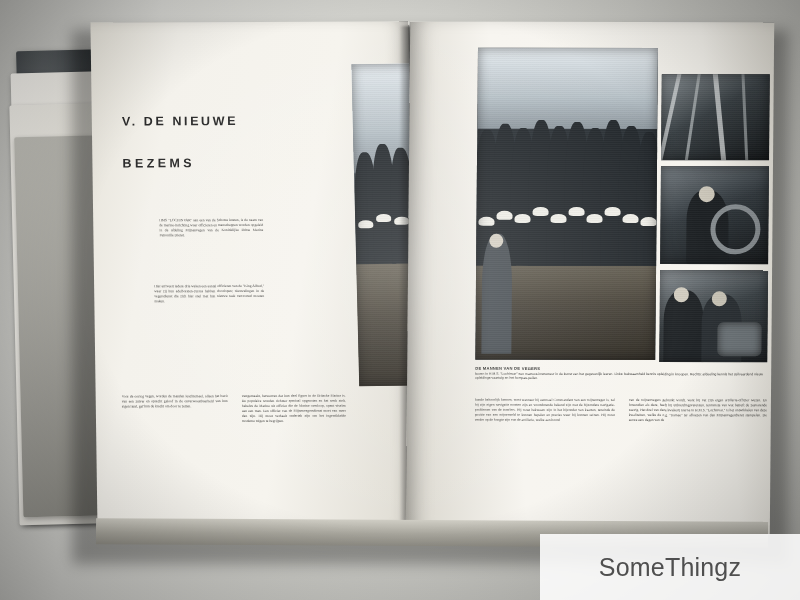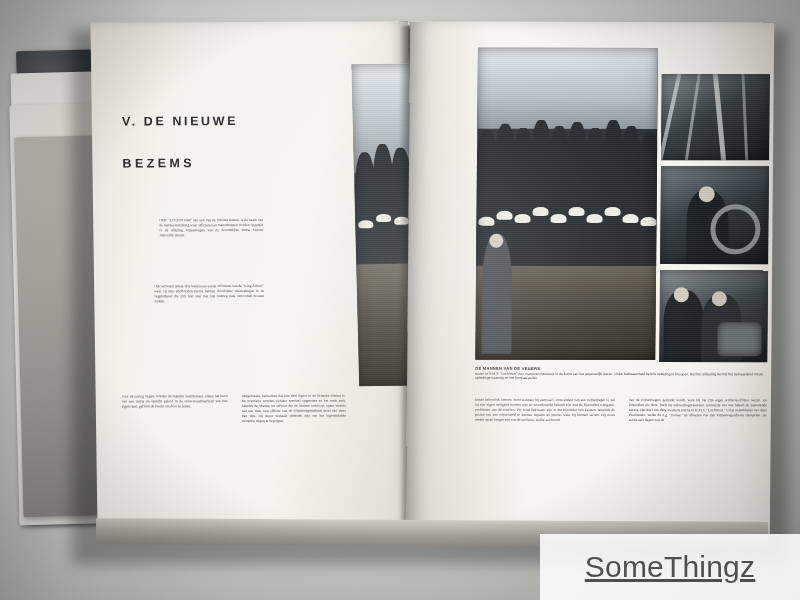--- a/index.html
+++ b/index.html
@@ -256,24 +256,23 @@
     bottom: 0;
     width: 260px;
     height: 66px;
     background: rgba(255,255,255,0.88);
     display: flex;
     align-items: center;
     justify-content: center;
   }
   .watermark span {
     font-family: "Liberation Sans", sans-serif;
-    font-size: 30px;
+    font-size: 25px;
     color: #4f4f4f;
     letter-spacing: 0.2px;
-    text-decoration: underline;
   }
 </style>
 </head>
 <body>
 
 <div class="photo">
 
   <div class="backdrop"></div>
 
   <div class="page-stack">

